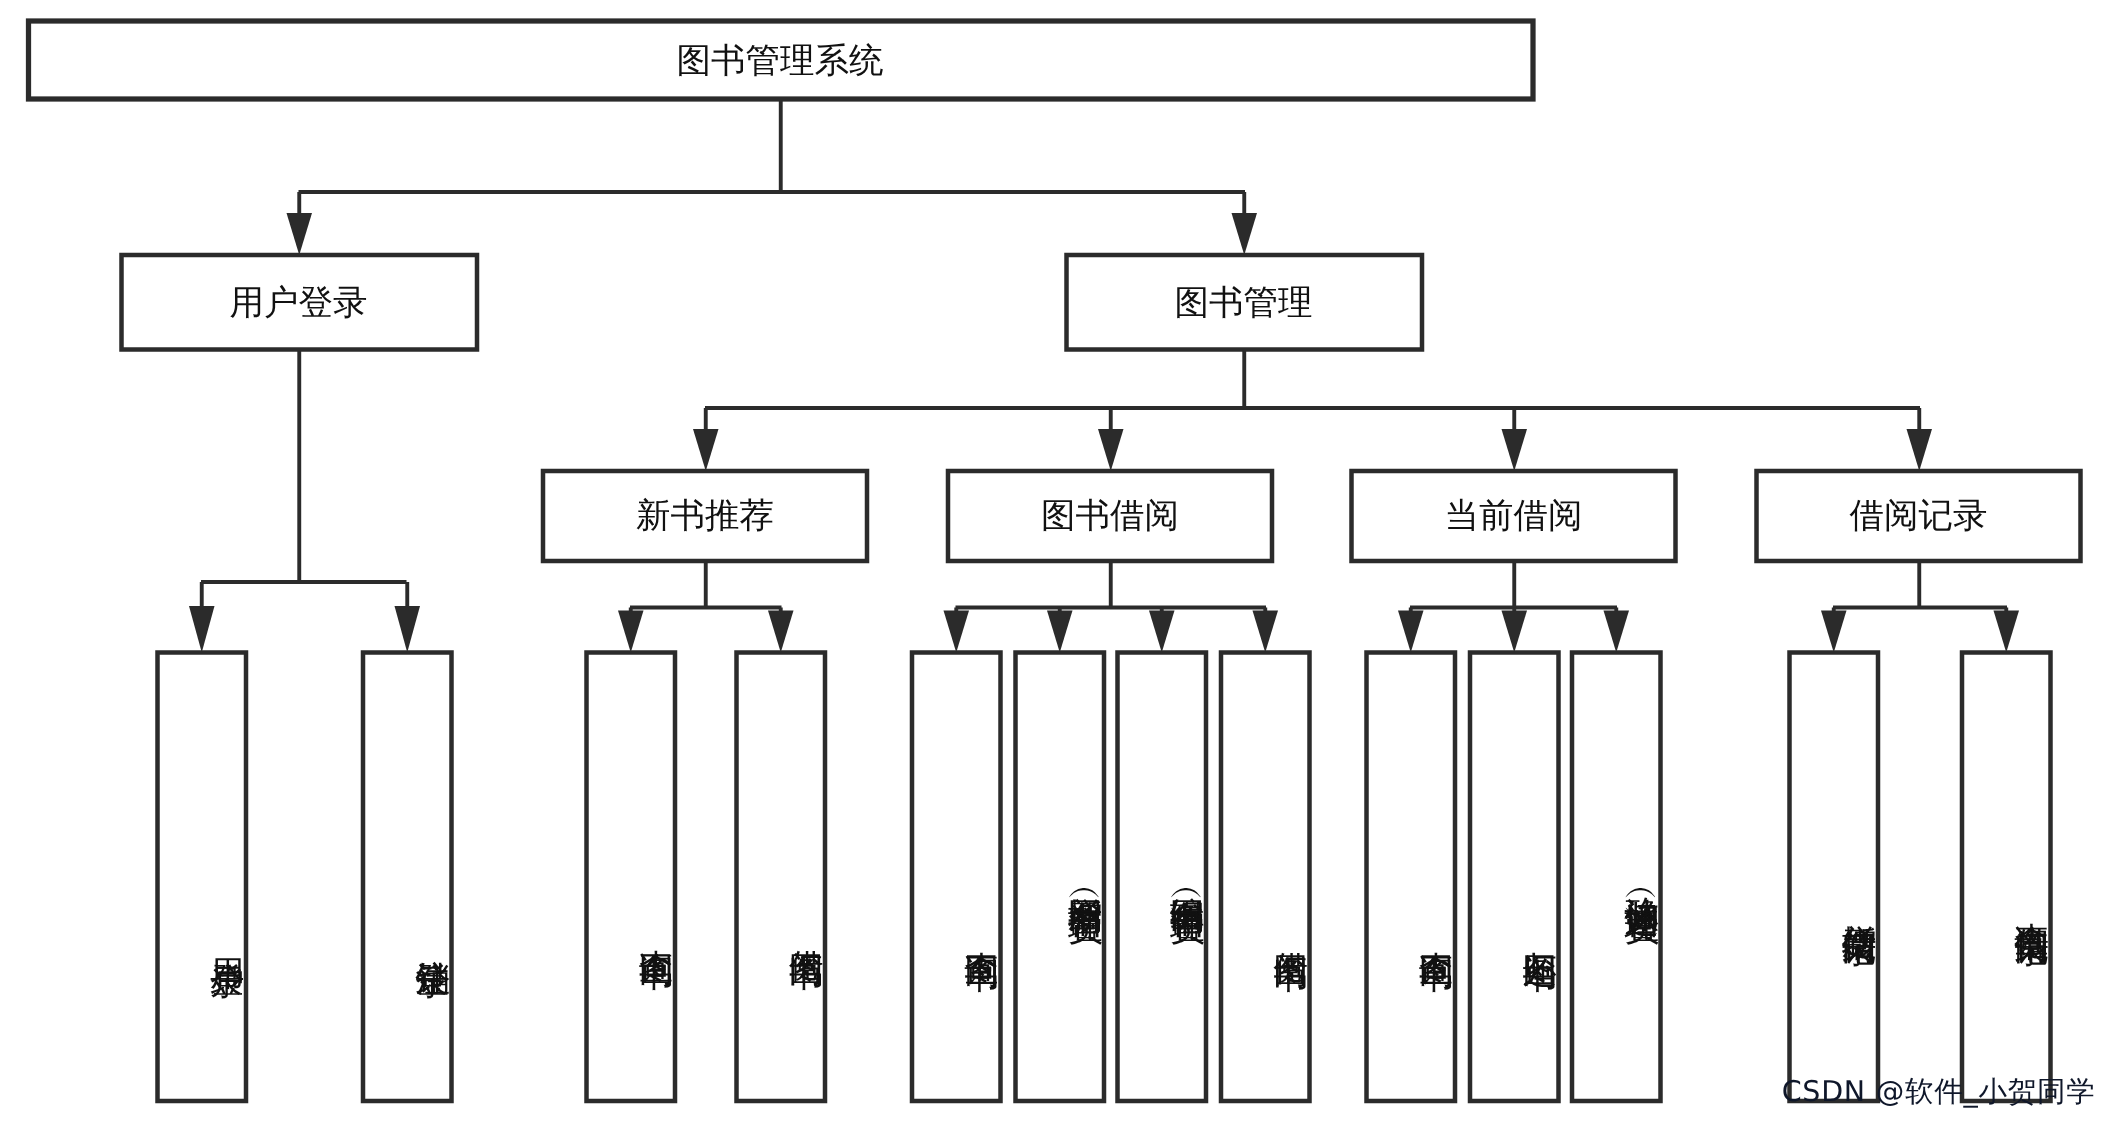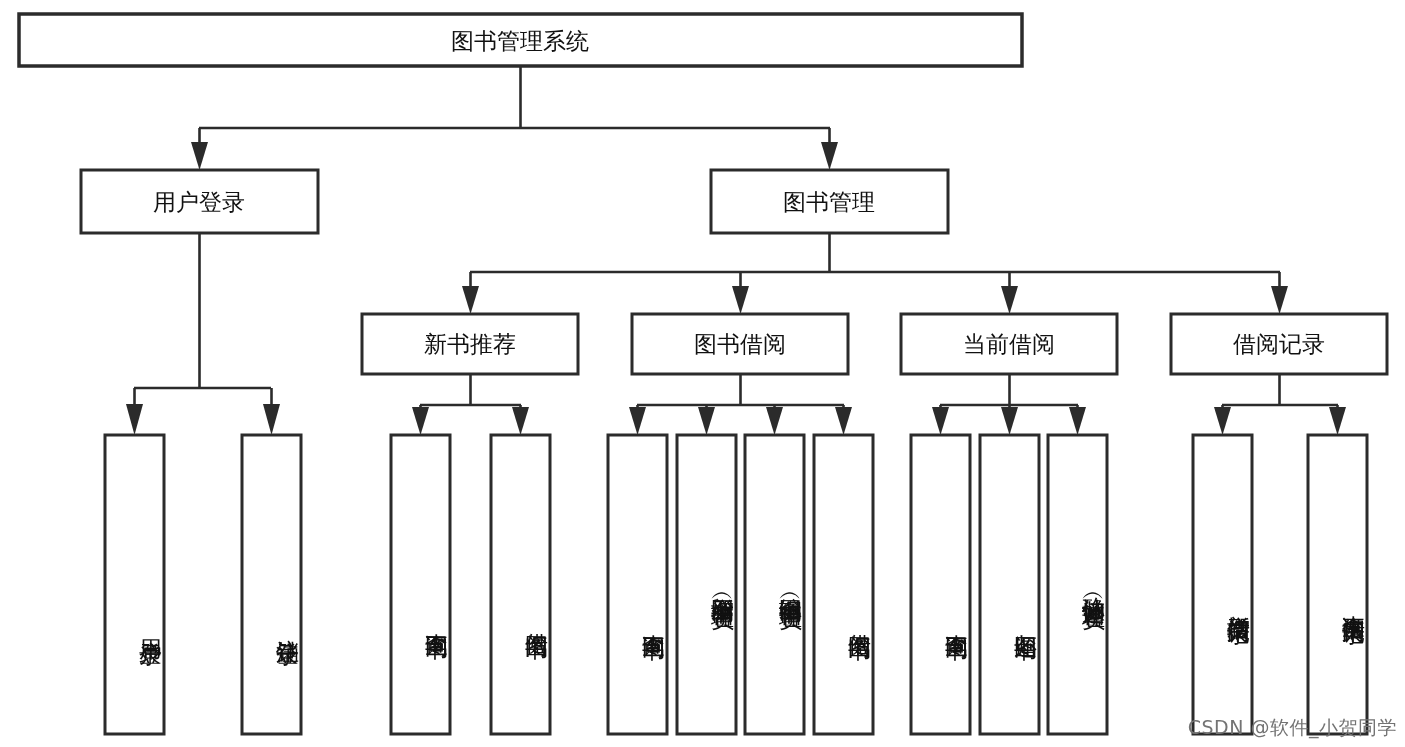--- a/index.html
+++ b/index.html
@@ -66,21 +66,21 @@
     justify-content: center;
     white-space: nowrap;
     pointer-events: none;
   }
   .watermark {
     position: absolute;
     right: 8px;
     bottom: 6px;
     font-family: "DejaVu Sans", "Liberation Sans", sans-serif;
     font-size: 19px;
-    color: #737373;
+    color: #0f172a;
     white-space: nowrap;
     letter-spacing: 0.5px;
   }
 </style>
 </head>
 <body>
 
 <div id="diagram-root">
 
   <svg class="diagram" viewBox="0 0 1405 747" xmlns="http://www.w3.org/2000/svg">

